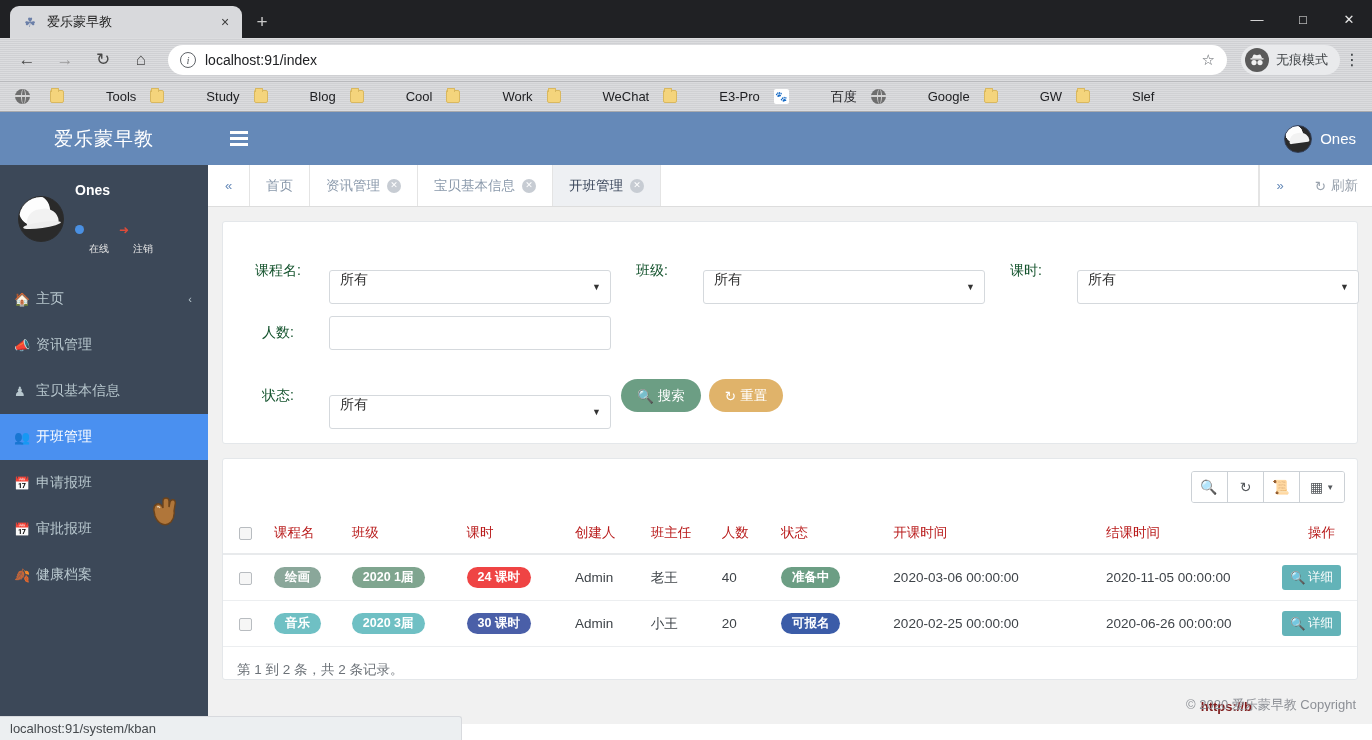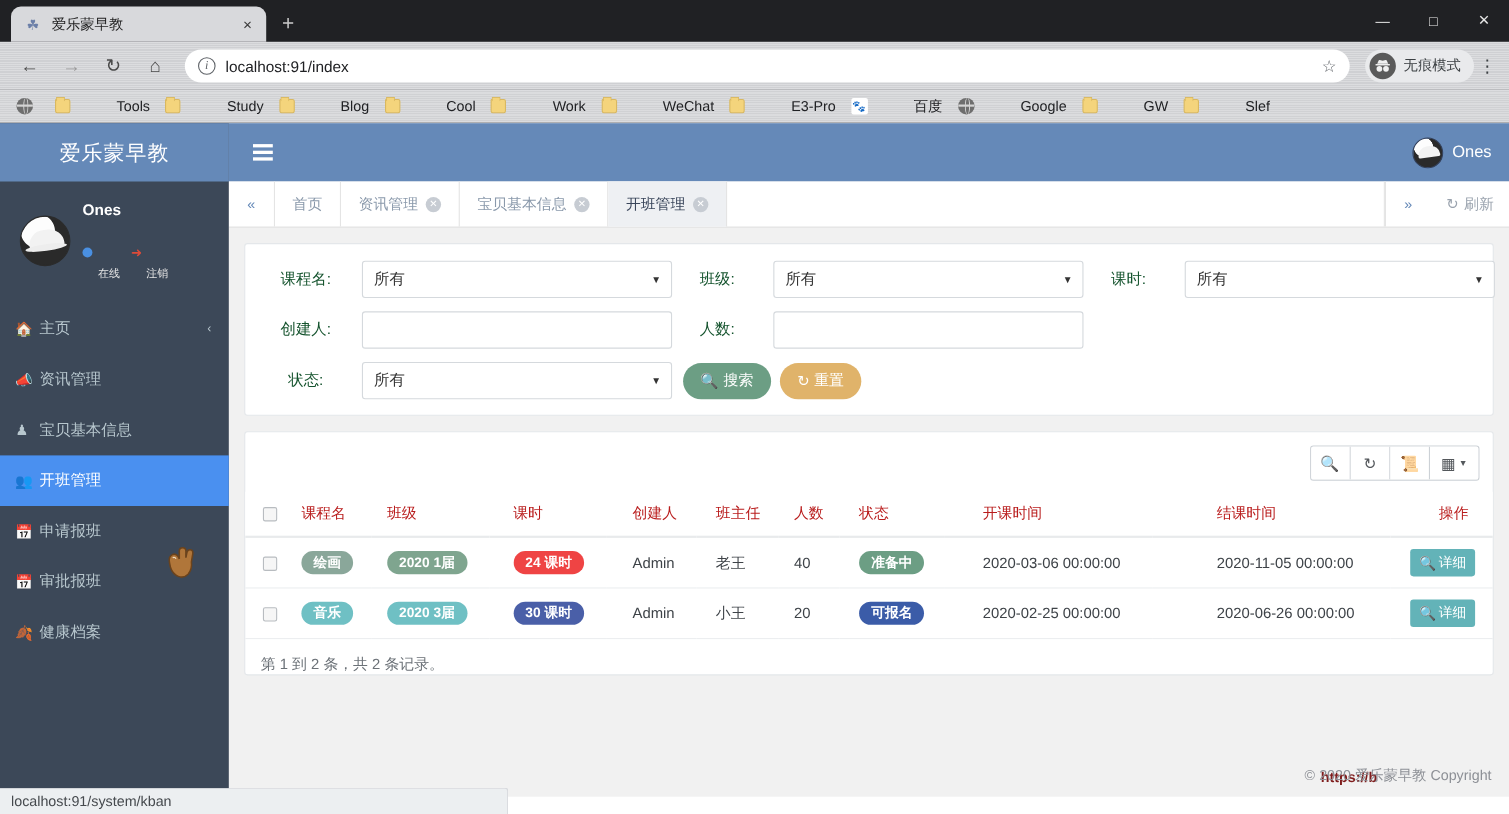--- a/index.html
+++ b/index.html
@@ -220,21 +220,21 @@
   .frow:last-child { margin-bottom: 0; }
   .fgroup { display: flex; align-items: center; width: 374px; flex: 0 0 374px; }
   .flabel {
     width: 92px; flex: 0 0 92px; text-align: center; padding-right: 10px;
     font-size: 14px; color: #14532d;
   }
   .fctrl { flex: 1; }
   .fselect {
     width: 100%; height: 34px; border: 1px solid #d5d9dd; border-radius: 3px;
     background: #fff; font-size: 14px; color: #333;
-    padding: 0 26px 0 10px; display: flex; align-items: center; position: relative;
+    padding: 0 26px 0 10px; display: flex; position: relative; margin-top: 33px;
   }
   .fselect .caret {
     position: absolute; right: 9px; top: 50%; transform: translateY(-50%);
     font-size: 9px; color: #333;
   }
   .finput {
     width: 100%; height: 34px; border: 1px solid #d5d9dd; border-radius: 3px;
     background: #fff; font-size: 14px; color: #333; padding: 0 10px;
     font-family: "Liberation Sans", sans-serif;
   }
@@ -520,26 +520,20 @@
                 <div class="fselect">
                   <span>所有</span>
                   <span class="caret">▼</span>
                 </div>
               </div>
             </div>
           </div>
 
           <div class="frow">
             <div class="fgroup">
-              <div class="flabel">创建人:</div>
-              <div class="fctrl">
-                <input class="finput" value="" style="">
-              </div>
-            </div>
-            <div class="fgroup">
               <div class="flabel">人数:</div>
               <div class="fctrl">
                 <input class="finput" value="" style="">
               </div>
             </div>
           </div>
 
           <div class="frow">
             <div class="fgroup">
               <div class="flabel">状态:</div>

